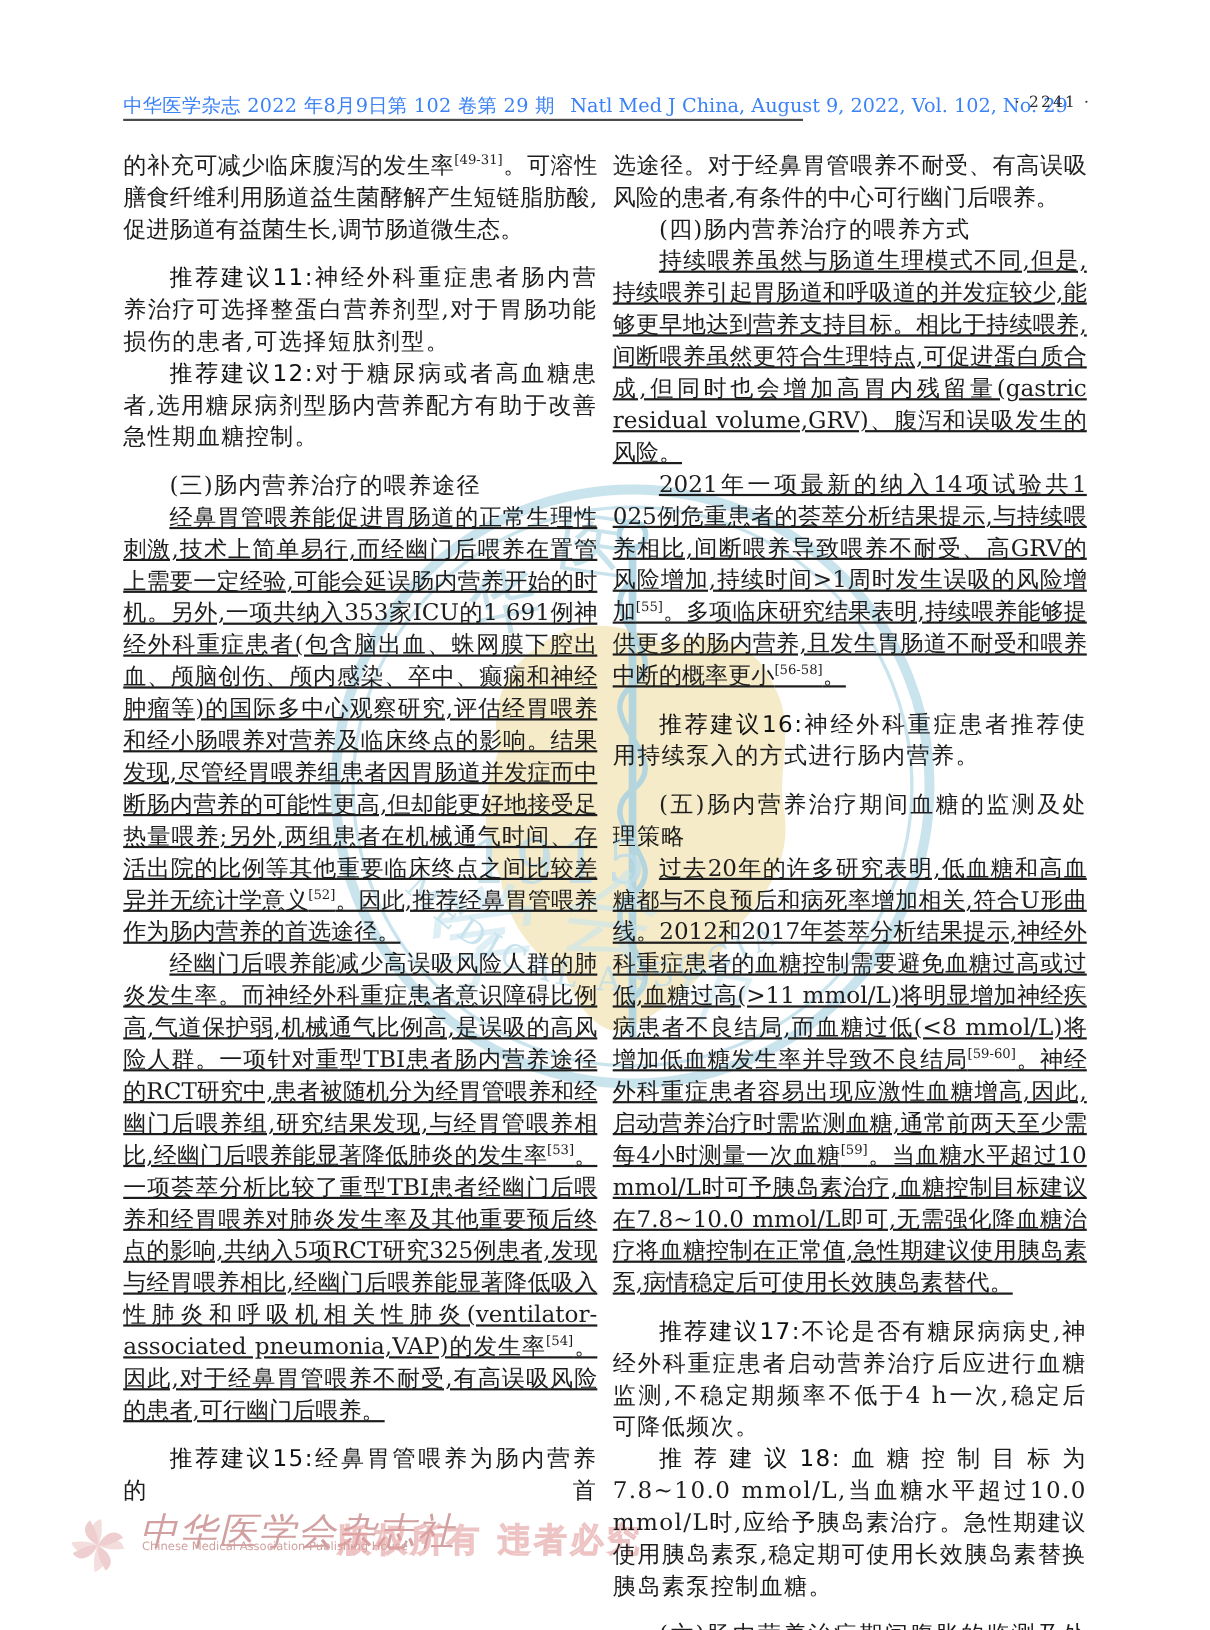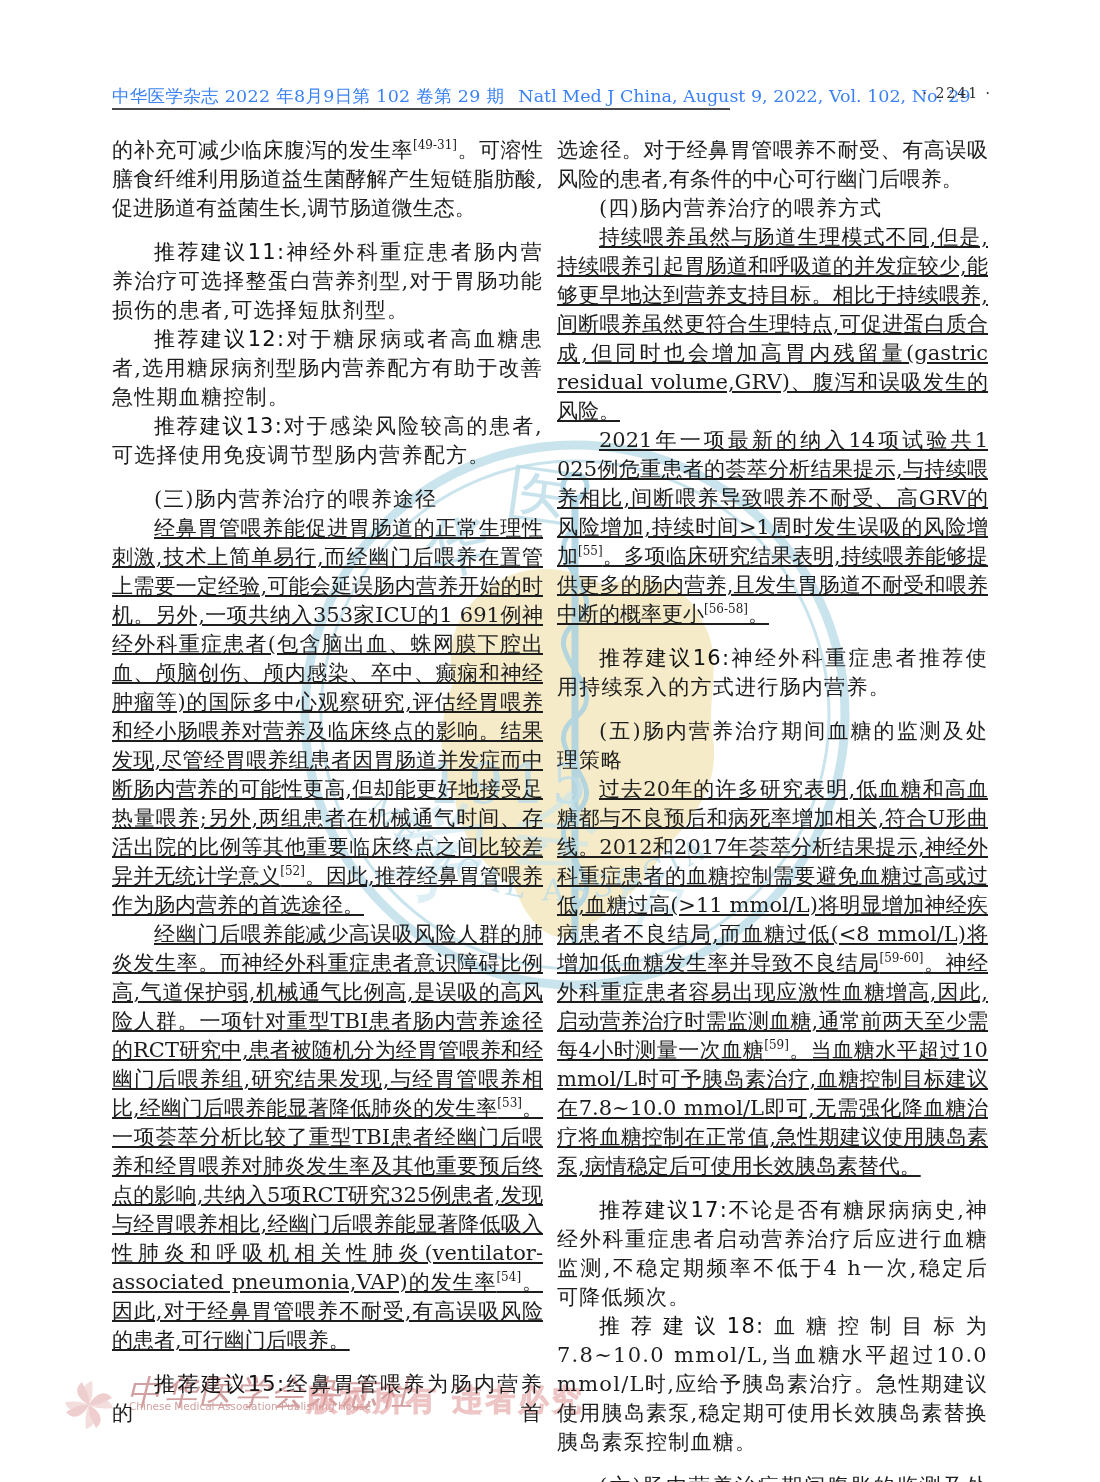--- a/index.html
+++ b/index.html
@@ -80,21 +80,20 @@
     <text x="160" y="470" font-size="100" text-anchor="middle" transform="rotate(-8 160 470)">学</text>
     <text x="272" y="440" font-size="86" text-anchor="middle" transform="rotate(6 272 440)">会</text>
     <text x="366" y="508" font-size="70" text-anchor="middle" transform="rotate(10 366 508)">中</text>
   </g>
 </svg>
 
 <div class="col col-left">
     <p class="body">的补充可减少临床腹泻的发生率<sup class="ref">[49-31]</sup>。可溶性膳食纤维利用肠道益生菌酵解产生短链脂肪酸,促进肠道有益菌生长,调节肠道微生态。</p>
     <p class="rec gap"><b>推荐建议11:</b>神经外科重症患者肠内营养治疗可选择整蛋白营养剂型,对于胃肠功能损伤的患者,可选择短肽剂型。</p>
     <p class="rec"><b>推荐建议12:</b>对于糖尿病或者高血糖患者,选用糖尿病剂型肠内营养配方有助于改善急性期血糖控制。</p>
-    <p class="rec"><b>推荐建议13:</b>对于感染风险较高的患者,可选择使用免疫调节型肠内营养配方。</p>
     <p class="section gap">(三)肠内营养治疗的喂养途径</p>
     <p class="body ind">经鼻胃管喂养能促进胃肠道的正常生理性刺激,技术上简单易行,而经幽门后喂养在置管上需要一定经验,可能会延误肠内营养开始的时机。另外,一项共纳入353家ICU的1 691例神经外科重症患者(包含脑出血、蛛网膜下腔出血、颅脑创伤、颅内感染、卒中、癫痫和神经肿瘤等)的国际多中心观察研究,评估经胃喂养和经小肠喂养对营养及临床终点的影响。结果发现,尽管经胃喂养组患者因胃肠道并发症而中断肠内营养的可能性更高,但却能更好地接受足热量喂养;另外,两组患者在机械通气时间、存活出院的比例等其他重要临床终点之间比较差异并无统计学意义<sup class="ref">[52]</sup>。因此,推荐经鼻胃管喂养作为肠内营养的首选途径。</p>
     <p class="body ind">经幽门后喂养能减少高误吸风险人群的肺炎发生率。而神经外科重症患者意识障碍比例高,气道保护弱,机械通气比例高,是误吸的高风险人群。一项针对重型TBI患者肠内营养途径的RCT研究中,患者被随机分为经胃管喂养和经幽门后喂养组,研究结果发现,与经胃管喂养相比,经幽门后喂养能显著降低肺炎的发生率<sup class="ref">[53]</sup>。一项荟萃分析比较了重型TBI患者经幽门后喂养和经胃喂养对肺炎发生率及其他重要预后终点的影响,共纳入5项RCT研究325例患者,发现与经胃喂养相比,经幽门后喂养能显著降低吸入性肺炎和呼吸机相关性肺炎(ventilator-associated pneumonia,VAP)的发生率<sup class="ref">[54]</sup>。因此,对于经鼻胃管喂养不耐受,有高误吸风险的患者,可行幽门后喂养。</p>
     <p class="rec gap stretch"><b>推荐建议15:</b>经鼻胃管喂养为肠内营养的首</p>
   </div>
 <div class="col col-right">
     <p class="body">选途径。对于经鼻胃管喂养不耐受、有高误吸风险的患者,有条件的中心可行幽门后喂养。</p>
     <p class="section">(四)肠内营养治疗的喂养方式</p>
     <p class="body ind">持续喂养虽然与肠道生理模式不同,但是,持续喂养引起胃肠道和呼吸道的并发症较少,能够更早地达到营养支持目标。相比于持续喂养,间断喂养虽然更符合生理特点,可促进蛋白质合成,但同时也会增加高胃内残留量(gastric residual volume,GRV)、腹泻和误吸发生的风险。</p>
     <p class="body ind">2021年一项最新的纳入14项试验共1 025例危重患者的荟萃分析结果提示,与持续喂养相比,间断喂养导致喂养不耐受、高GRV的风险增加,持续时间&gt;1周时发生误吸的风险增加<sup class="ref">[55]</sup>。多项临床研究结果表明,持续喂养能够提供更多的肠内营养,且发生胃肠道不耐受和喂养中断的概率更小<sup class="ref">[56-58]</sup>。</p>

